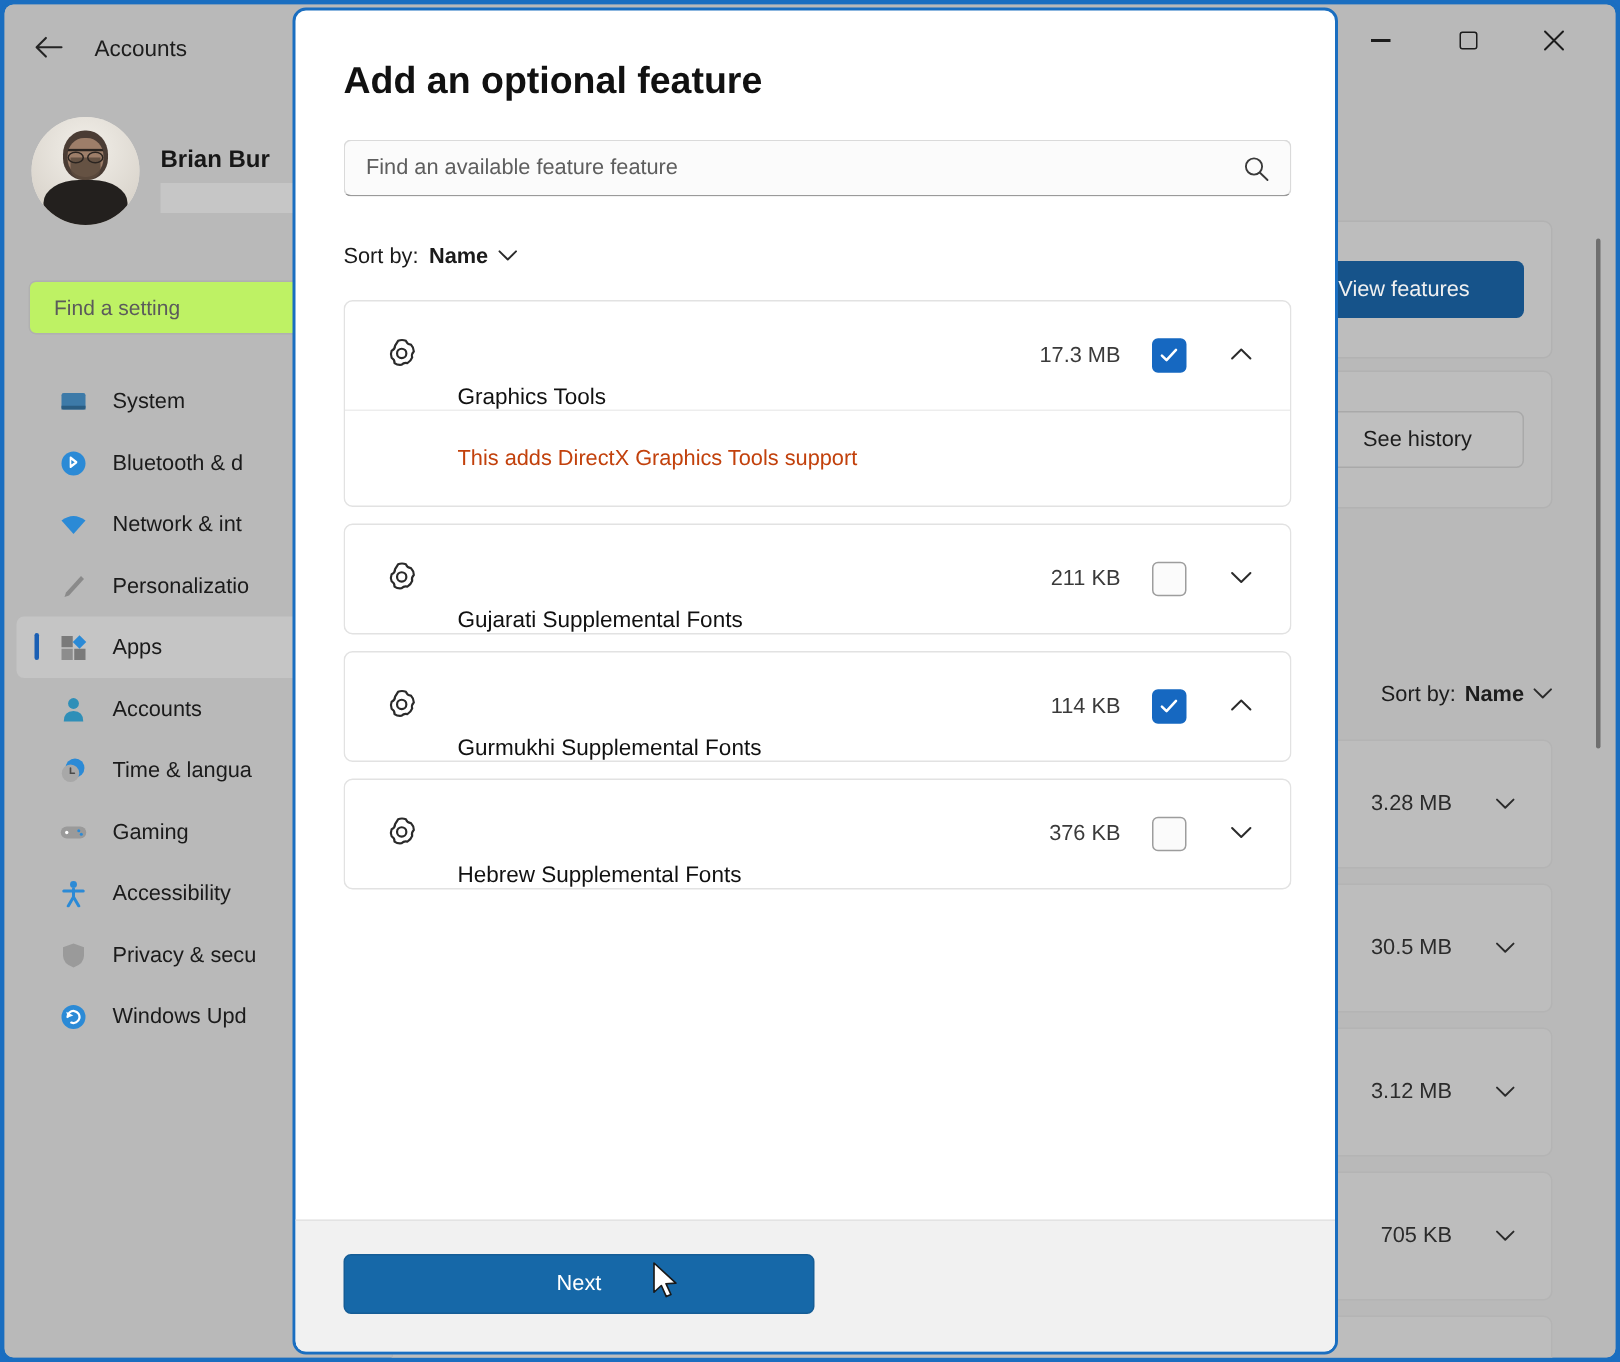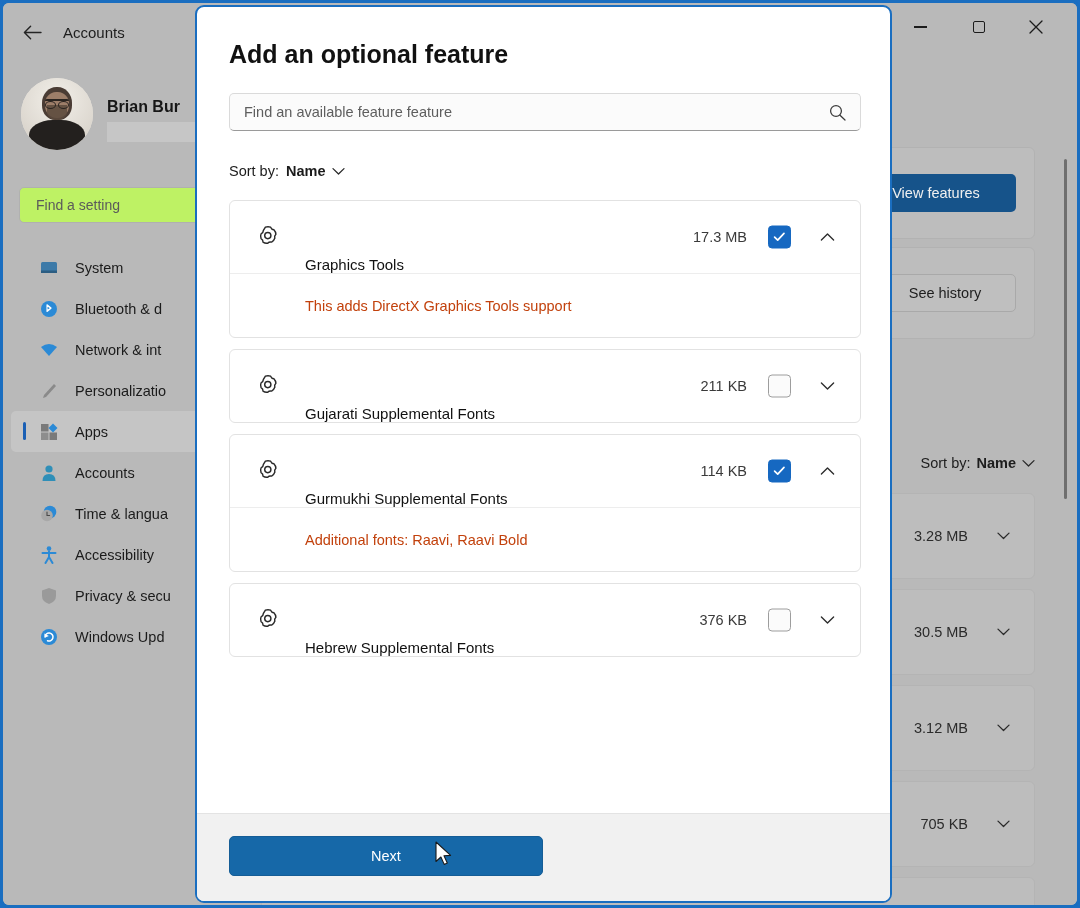--- a/index.html
+++ b/index.html
@@ -466,20 +466,31 @@
                 <circle cx="10" cy="7" r="6.3" fill="#2b8ad6"></circle>
                 <circle cx="7" cy="10.5" r="5.8" fill="#a8a8a8"></circle>
                 <path d="M7 7 V10.5 H9.6" stroke="#4a4a4a" stroke-width="1.1" fill="none" stroke-linecap="round"></path>
               </svg>
           </span>
           <span class="nav-label">Time &amp; langua</span>
         </div>
         <div class="navitem">
           <span class="nav-icon">
             <svg width="18" height="18" viewBox="0 0 18 18">
+                <rect x="0.5" y="5" width="17" height="8" rx="4" fill="#9a9a9a"></rect>
+                <circle cx="4.5" cy="9" r="1.1" fill="#fff"></circle>
+                <circle cx="12.5" cy="7.8" r="1" fill="#2b8ad6"></circle>
+                <circle cx="14.2" cy="10.2" r="1" fill="#2b8ad6"></circle>
+              </svg>
+          </span>
+          <span class="nav-label">Gaming</span>
+        </div>
+        <div class="navitem">
+          <span class="nav-icon">
+            <svg width="18" height="18" viewBox="0 0 18 18">
                 <circle cx="9" cy="2.6" r="2.3" fill="#2b8ad6"></circle>
                 <path d="M9 5.5 V11 M2.5 7 L15.5 7 M9 11 L5.5 17 M9 11 L12.5 17" stroke="#2b8ad6" stroke-width="2" fill="none" stroke-linecap="round"></path>
               </svg>
           </span>
           <span class="nav-label">Accessibility</span>
         </div>
         <div class="navitem">
           <span class="nav-icon">
             <svg width="18" height="18" viewBox="0 0 18 18">
                 <path d="M9 1 L16 3.5 V9 Q16 14.5 9 17 Q2 14.5 2 9 V3.5 Z" fill="#9a9a9a"></path>
@@ -643,21 +654,20 @@
               <svg class="tick" viewBox="0 0 13 13">
                   <path d="M1.6 6.6 L4.7 9.6 L11 2.8" stroke="#ffffff" stroke-width="1.7" fill="none" stroke-linecap="round" stroke-linejoin="round"></path>
                 </svg>
             </span>
             <span class="expander">
               <svg width="15" height="10" viewBox="0 0 15 10">
                   <path d="M1.4 8 L7.5 2 L13.6 8" stroke="#2c2c2c" stroke-width="1.35" fill="none" stroke-linecap="round" stroke-linejoin="round"></path>
                 </svg>
             </span>
           </div>
-          <div class="feature-desc">Additional fonts: Raavi, Raavi Bold</div>
         </div>
 
         <div class="feature-group">
           <div class="feature-head">
             <span class="feat-icon">
               <svg width="24" height="24" viewBox="0 0 24 24">
                   <path d="M9.4 2.2 q2.6 -1.1 5.2 0 q0.9 2.3 3.3 2.5 q1.9 1.9 2 4.6 q-1.8 1.7 -1.1 4 q-0.9 2.5 -3.2 3.8 q-2.3 -0.6 -3.9 1.1 q-2.6 0.4 -4.7 -1.1 q0.2 -2.4 -1.9 -3.5 q-1 -2.4 0 -4.8 q2.2 -1 2.3 -3.4 z" fill="none" stroke="#2a2a2a" stroke-width="1.45" stroke-linejoin="round"></path>
                   <circle cx="11.8" cy="10.6" r="3.1" fill="none" stroke="#2a2a2a" stroke-width="1.45"></circle>
                 </svg>
             </span>

